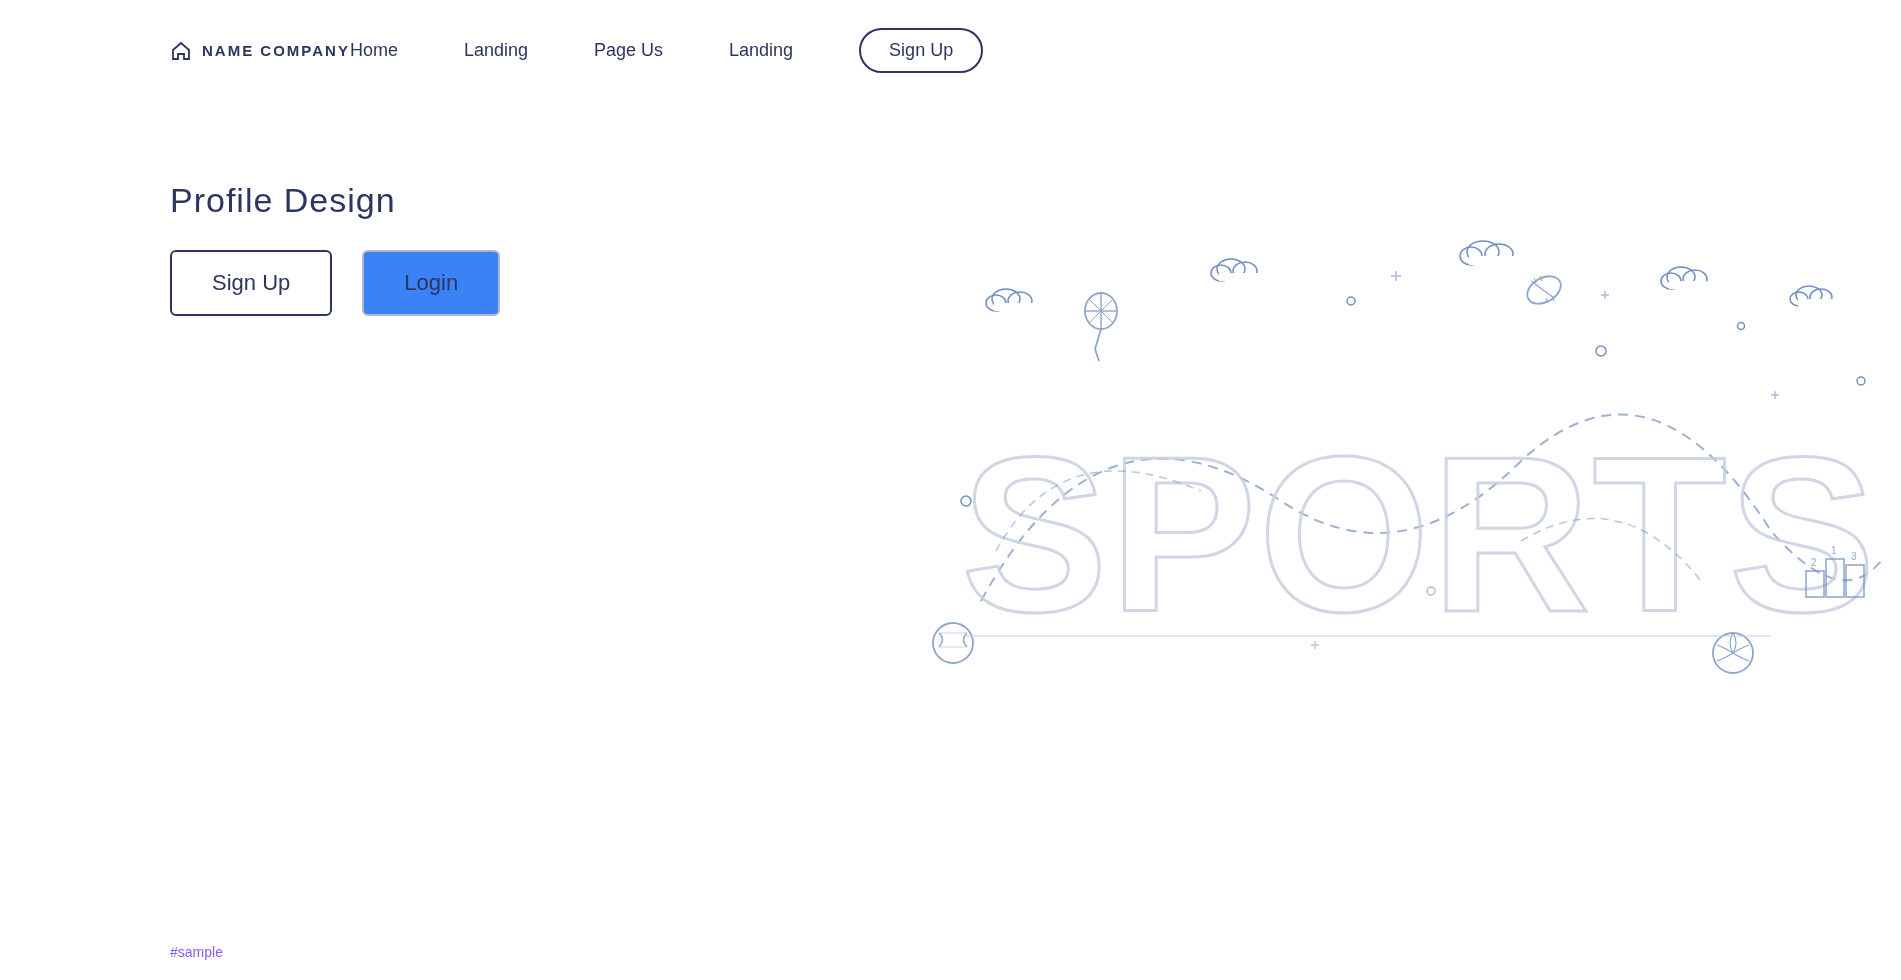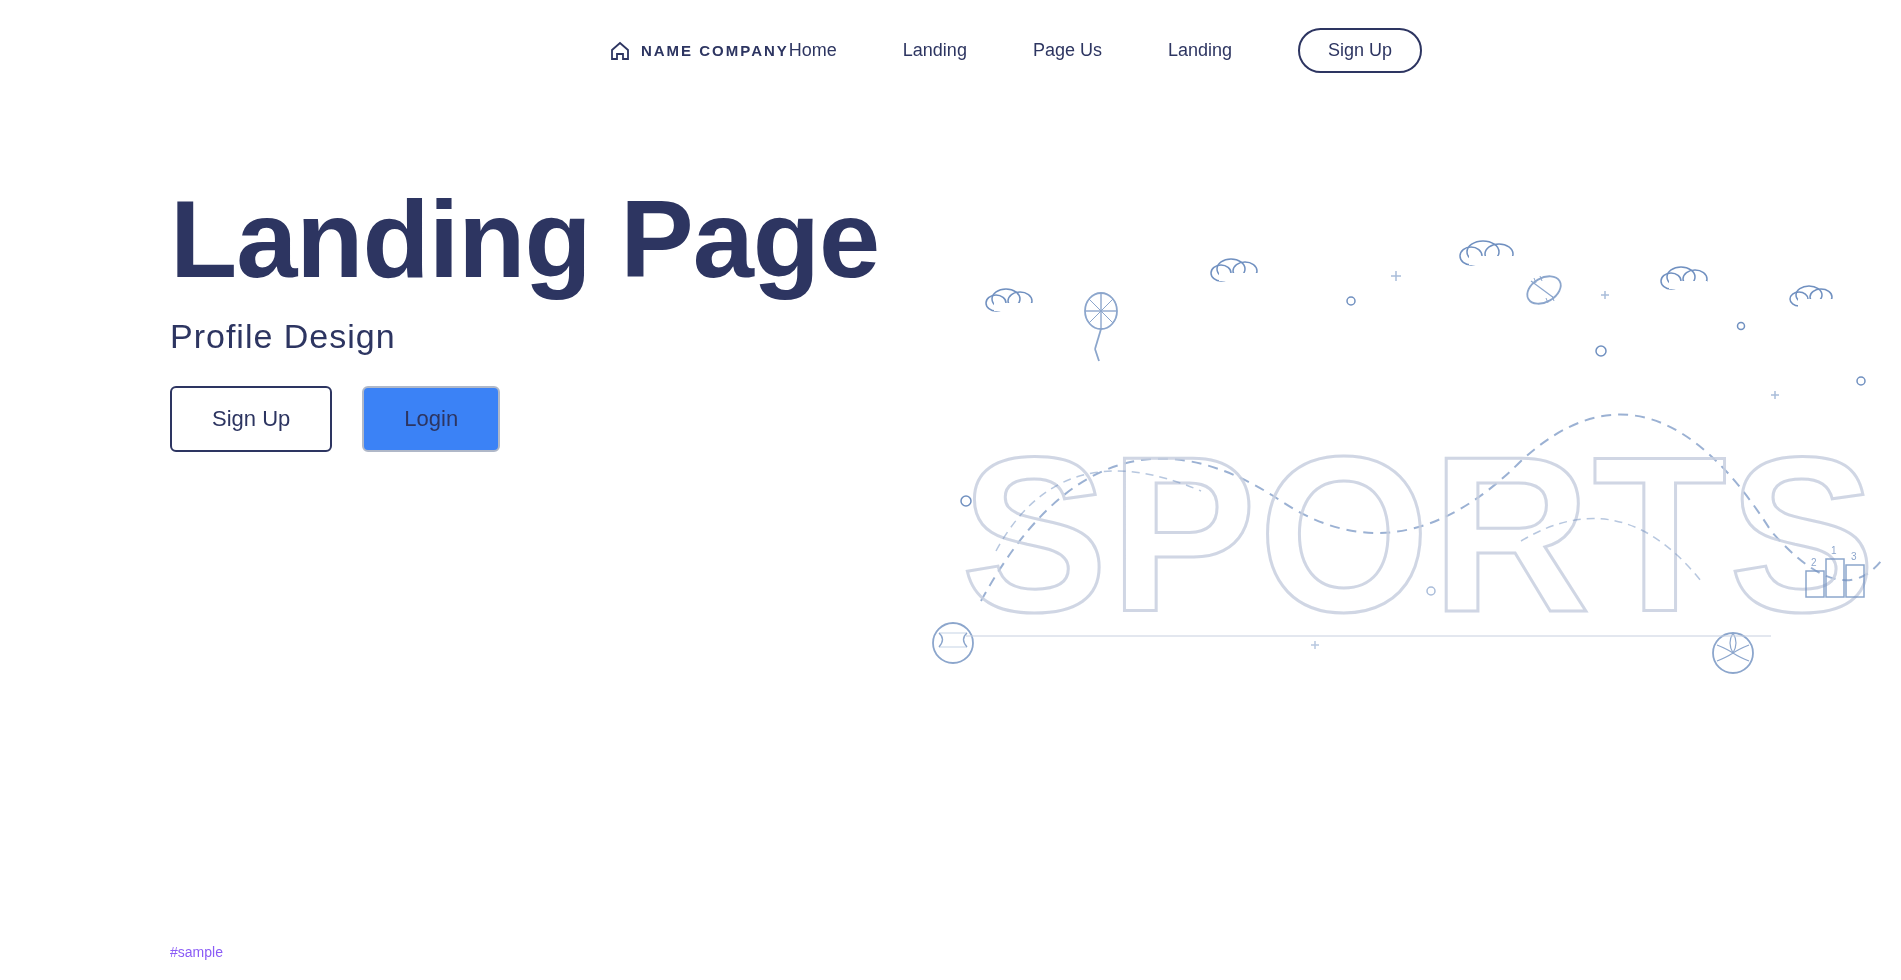--- a/index.html
+++ b/index.html
@@ -10,24 +10,23 @@
       width: 1901px;
       min-height: 980px;
       position: relative;
       overflow: hidden;
     }
 
     
     header {
       display: flex;
       align-items: center;
-      justify-content: center;
+      justify-content: flex-start;
       padding: 28px 68px 28px 170px;
       border-bottom: none;
-      margin-left: 28px;
     }
 
     .logo-area {
       display: flex;
       align-items: center;
       gap: 10px;
     }
 
     .home-icon {
       width: 22px;
@@ -163,21 +162,20 @@
   <nav>
     <a class="nav-link">Home</a>
     <a class="nav-link">Landing</a>
     <a class="nav-link">Page Us</a>
     <a class="nav-link">Landing</a>
     <button class="signup-btn">Sign Up</button>
   </nav>
 </header>
 
 <main>
-  <h1 class="hero-title">Landing Page</h1>
   <h2 class="hero-subtitle">Profile Design</h2>
 
   <div class="cta-buttons">
     <button class="btn-signup">Sign Up</button>
     <button class="btn-login">Login</button>
   </div>
 
   <div class="sports-area">
     <svg class="sports-svg" viewBox="0 0 1000 580" fill="none" xmlns="http://www.w3.org/2000/svg">
 

